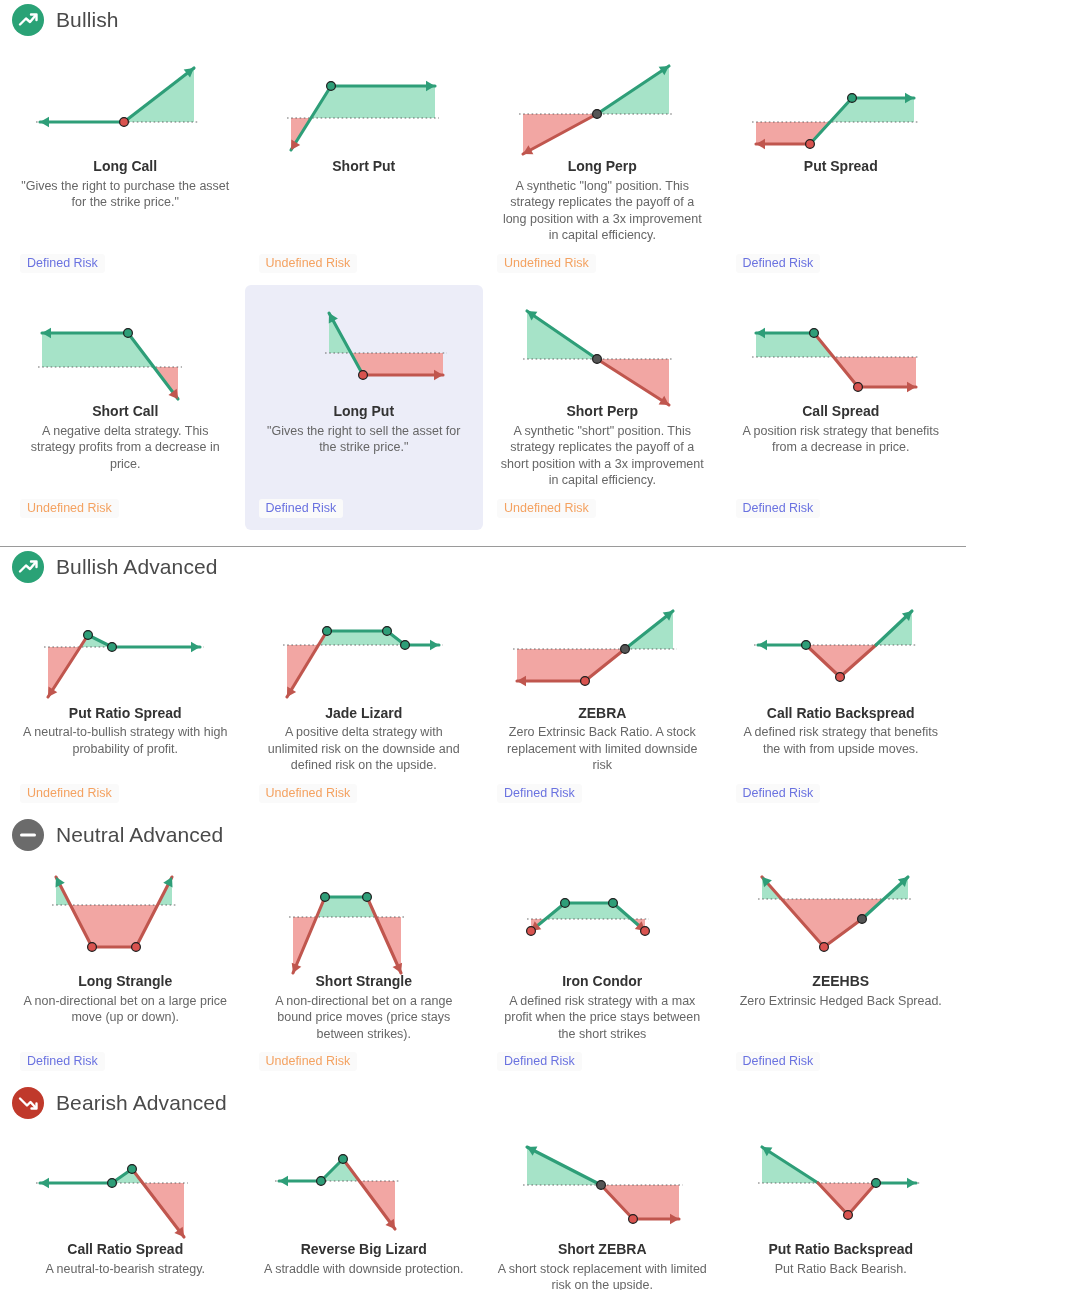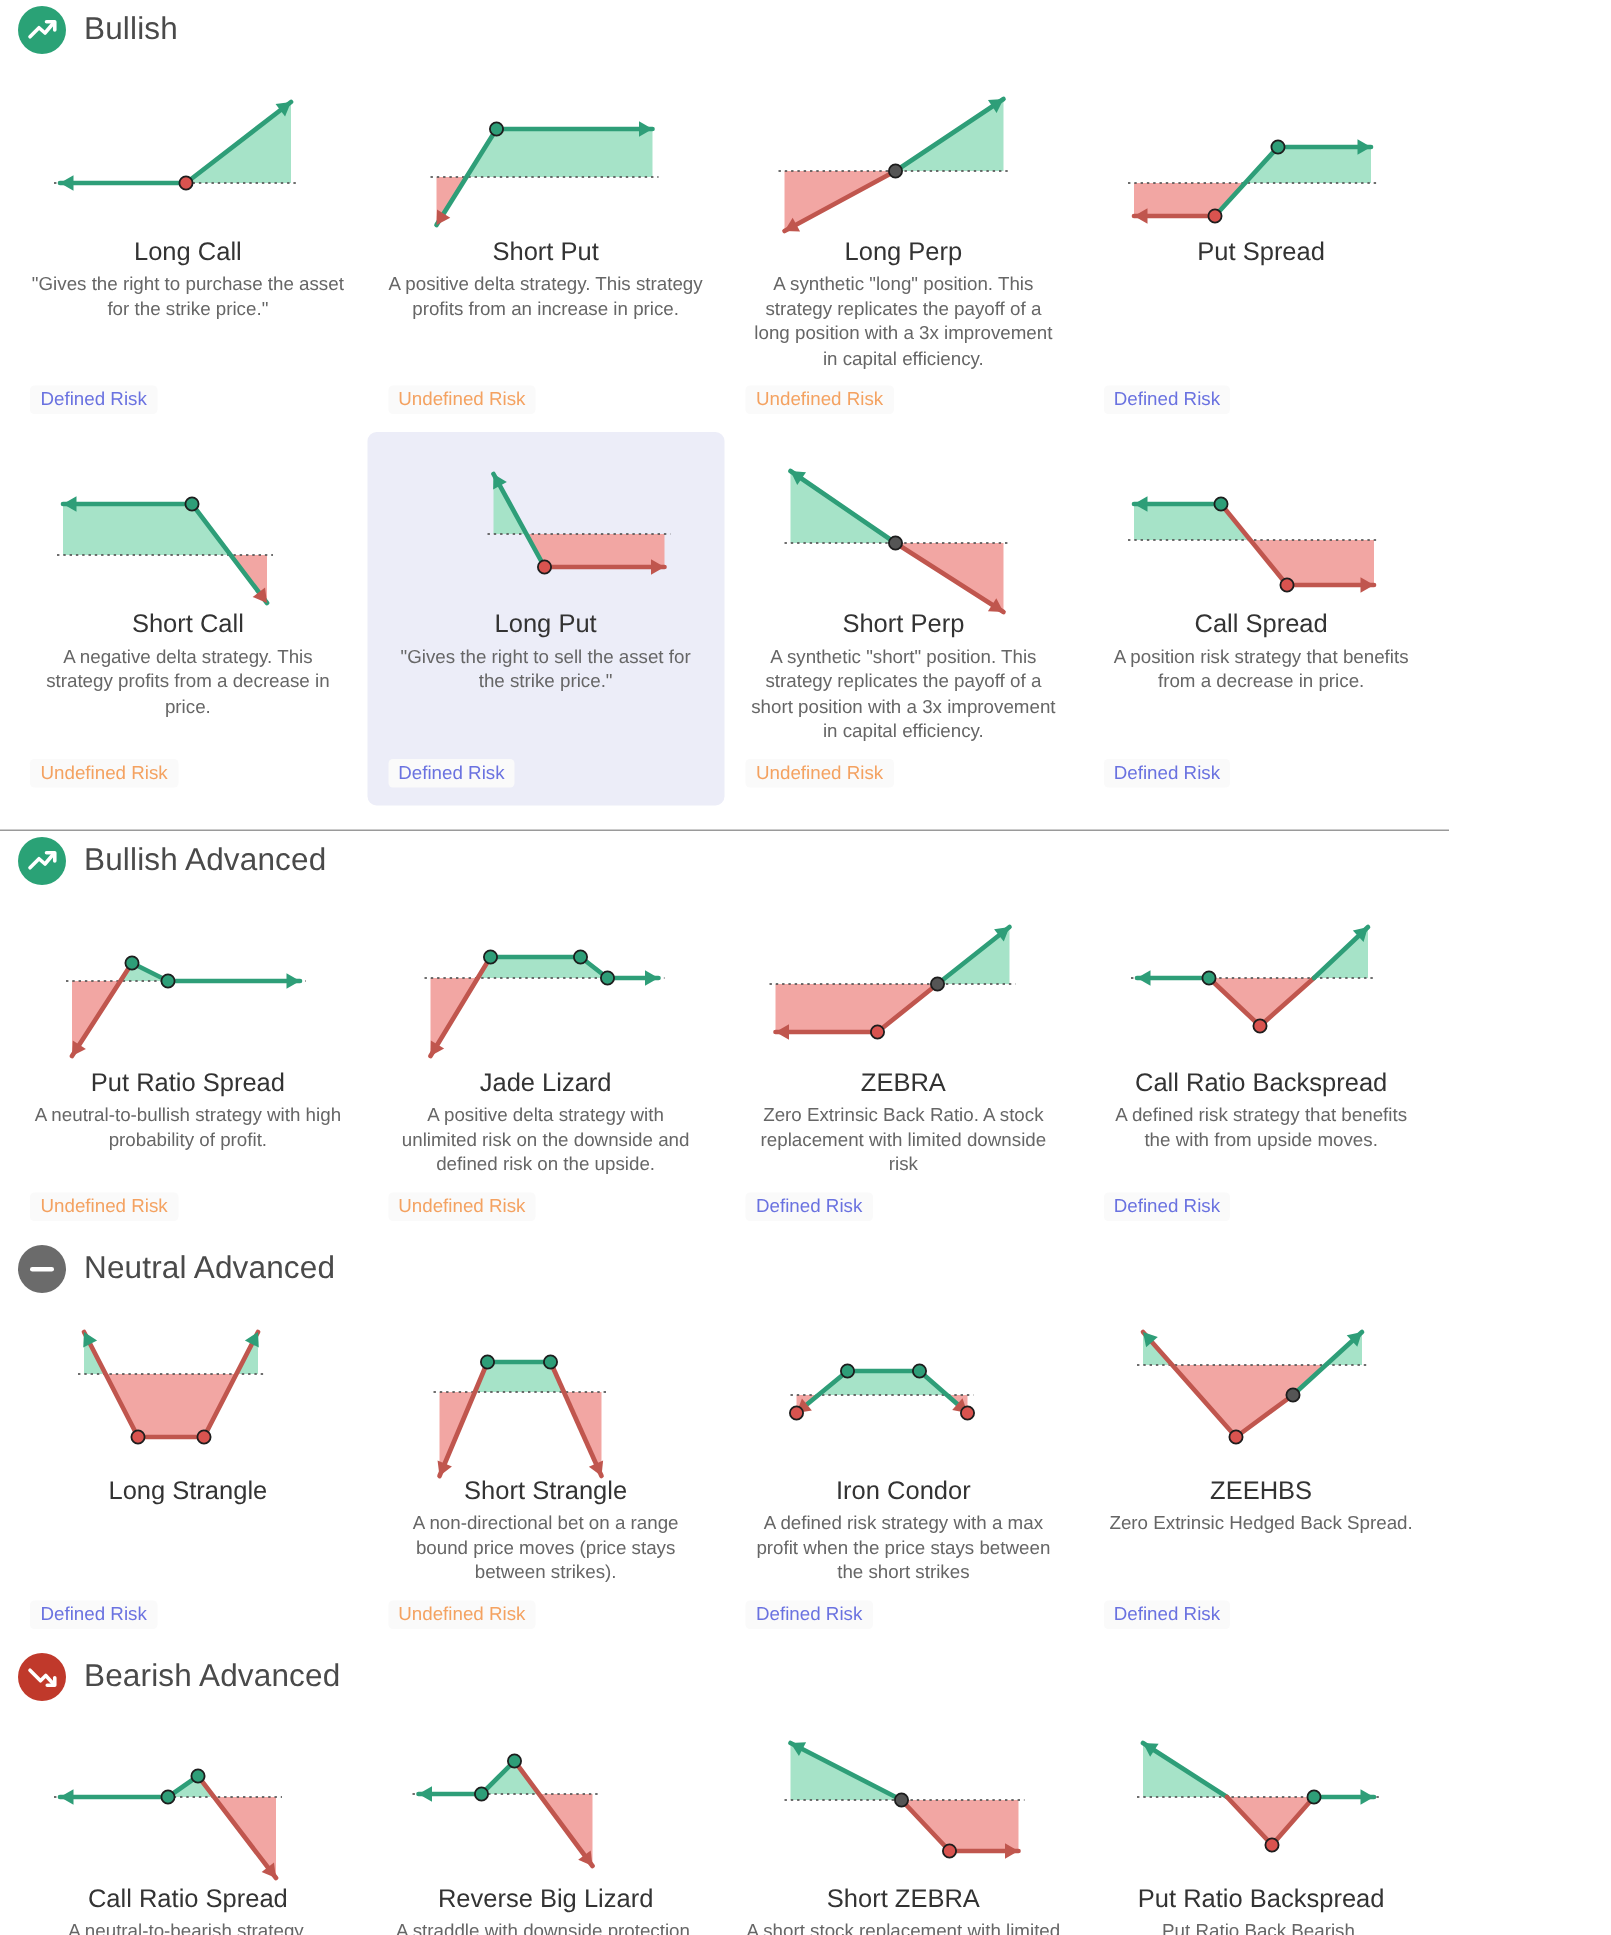--- a/index.html
+++ b/index.html
@@ -44,21 +44,21 @@
   .card.selected { background: #ecedf8; }
 
   .chart-box {
     width: 186px; height: 100px;
     position: relative;
     margin-bottom: 6px;
   }
   .chart-box svg { display: block; width: 186px; height: 100px; overflow: visible; }
 
   .card-title {
-    font-size: 17px; color: #333333; font-weight: 400;
+    font-size: 14px; color: #333333; font-weight: 700;
     text-align: center; margin-top: 2px; line-height: 1.2;
   }
   .card-desc {
     font-size: 12.5px; color: #666666; text-align: center;
     line-height: 1.32; margin-top: 3px; max-width: 240px;
   }
   .risk-wrap {
     margin-top: auto; padding-top: 10px;
     display: flex; justify-content: flex-start; width: 100%;
   }
@@ -134,21 +134,20 @@
               <path d="M 20 68 L 20 100 L 60 36 L 164 36 L 164 68 Z" fill="#f2a6a3" clip-path="url(#c_shortput_dn)"></path>
               <line x1="16" y1="68" x2="168" y2="68" stroke="#555" stroke-width="1.2" stroke-dasharray="1.6 2.6" opacity=".85"></line>
               <line x1="20" y1="100" x2="60" y2="36" stroke="#2e9e78" stroke-width="3.1" stroke-linecap="round"></line>
               <line x1="60" y1="36" x2="164" y2="36" stroke="#2e9e78" stroke-width="3.1" stroke-linecap="round"></line>
               <polygon points="20,100 20.360399279202163,89.61202077593767 29.179581640855076,95.12400975197075" fill="#c0564e"></polygon>
               <polygon points="164,36 155,41.2 155,30.8" fill="#2e9e78"></polygon>
               <circle cx="60" cy="36" r="4.4" fill="#2e9e78" stroke="#1d1d1d" stroke-width="1.2"></circle>
             </svg>
           </div>
           <div class="card-title">Short Put</div>
-          <div class="card-desc">A positive delta strategy. This strategy profits from an increase in price.</div>
           <div class="risk-wrap">
             <span class="risk-badge risk-undefined">Undefined Risk</span>
           </div>
         </div>
         <div class="card">
           <div class="chart-box">
             <svg viewBox="0 0 186 100" width="186" height="100">
               <defs>
                 <clipPath id="c_longperp_up">
                   <rect x="-20" y="-40" width="246" height="104"></rect>
@@ -479,20 +478,21 @@
               <line x1="24" y1="12" x2="60" y2="82" stroke="#c0564e" stroke-width="3.1" stroke-linecap="round"></line>
               <line x1="60" y1="82" x2="104" y2="82" stroke="#c0564e" stroke-width="3.1" stroke-linecap="round"></line>
               <line x1="104" y1="82" x2="140" y2="12" stroke="#c0564e" stroke-width="3.1" stroke-linecap="round"></line>
               <polygon points="24,12 32.74042868564121,17.625380555235363 23.491835541532485,22.381799886491283" fill="#2e9e78"></polygon>
               <polygon points="140,12 140.50816445846752,22.381799886491283 131.2595713143588,17.625380555235363" fill="#2e9e78"></polygon>
               <circle cx="60" cy="82" r="4.4" fill="#d9534f" stroke="#1d1d1d" stroke-width="1.2"></circle>
               <circle cx="104" cy="82" r="4.4" fill="#d9534f" stroke="#1d1d1d" stroke-width="1.2"></circle>
             </svg>
           </div>
           <div class="card-title">Long Strangle</div>
+          <div class="card-desc">A non-directional bet on a large price move (up or down).</div>
           <div class="risk-wrap">
             <span class="risk-badge risk-defined">Defined Risk</span>
           </div>
         </div>
         <div class="card">
           <div class="chart-box">
             <svg viewBox="0 0 186 100" width="186" height="100">
               <defs>
                 <clipPath id="c_shortstrangle_up">
                   <rect x="-20" y="-40" width="246" height="92"></rect>

